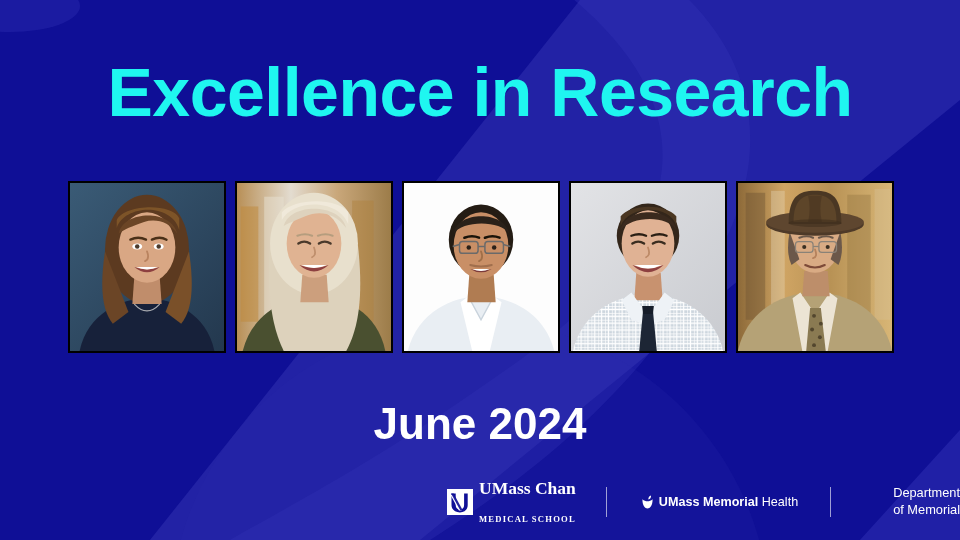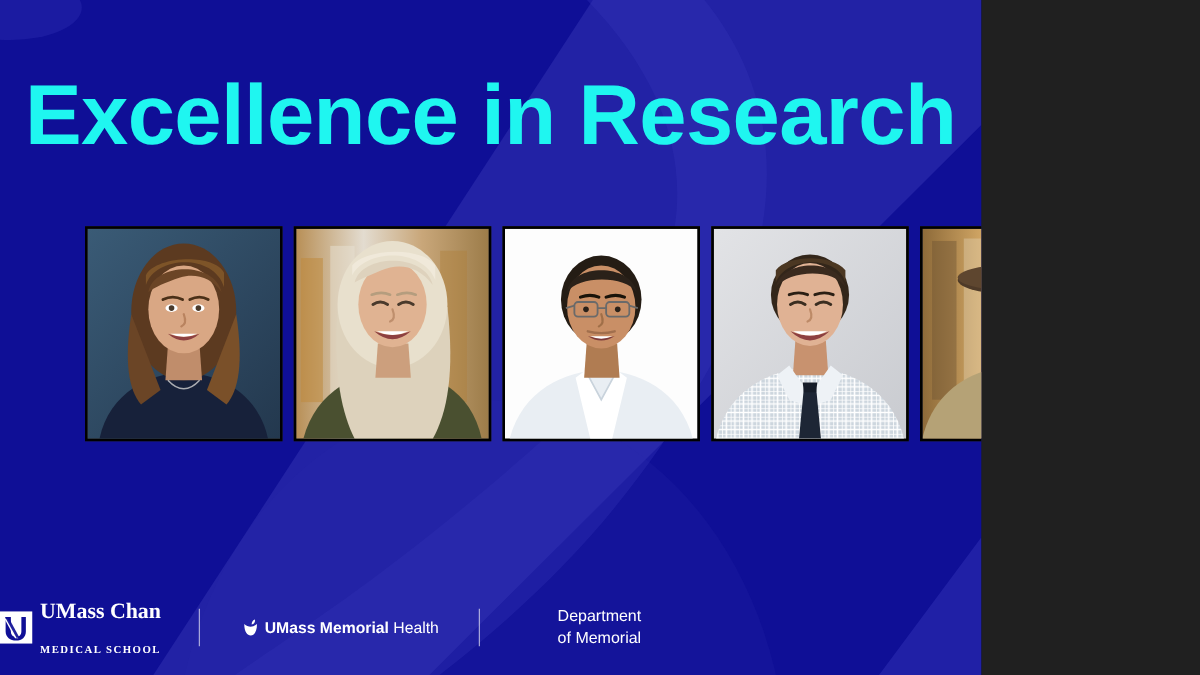--- a/index.html
+++ b/index.html
@@ -5,21 +5,21 @@
 <style>
   html, body {
     margin: 0;
     padding: 0;
     background: #202020;
   }
   * { box-sizing: border-box; }
 
   .slide {
     position: relative;
-    width: 785px;
+    width: 960px;
     height: 540px;
     overflow: hidden;
     background: #0f0f96;
     font-family: "Liberation Sans", sans-serif;
   }
 
   
   .bg-layer {
     position: absolute;
     inset: 0;
@@ -82,21 +82,21 @@
 
   
   .logo-bar {
     position: absolute;
     left: 0;
     right: 0;
     top: 481px;
     height: 42px;
     display: flex;
     align-items: center;
-    justify-content: flex-start;
+    justify-content: flex-end;
     gap: 16px;
     color: #ffffff;
   }
 
   .logo-umasschan {
     display: flex;
     align-items: center;
     gap: 6px;
     padding-right: 14px;
   }
@@ -401,20 +401,21 @@
         <circle cx="92" cy="65.5" r="2.1" fill="#3a2f22"></circle>
 
         <path d="M 79 68 q 3 8 -2 9" stroke="#b5815c" stroke-width="1.8" fill="none" stroke-linecap="round"></path>
 
         <path d="M 69 84 q 10 5 20 0" stroke="#7d4a38" stroke-width="2.2" fill="none" stroke-linecap="round"></path>
       </svg>
     </div>
 
   </div>
 
+  <div class="date">June 2024</div>
 
   <div class="logo-bar">
 
     <div class="logo-umasschan">
       <span class="chan-mark">
         <svg viewBox="0 0 26 26" aria-hidden="true">
           <rect x="0" y="0" width="26" height="26" fill="#ffffff"></rect>
           <path d="M4.5 4.5 h4.2 v11.4 c0 2.8 1.6 4.6 4.2 4.6 c2.6 0 4.2 -1.8 4.2 -4.6 V4.5 h3.6 v11.6
                    c0 4.5 -3.1 7.3 -7.8 7.3 c-4.7 0 -8.4 -2.8 -8.4 -7.3 Z" fill="#0f0f96"></path>
           <path d="M3.6 6 L12 21.6 L14.6 21.6 L6.2 6 Z" fill="#ffffff"></path>

